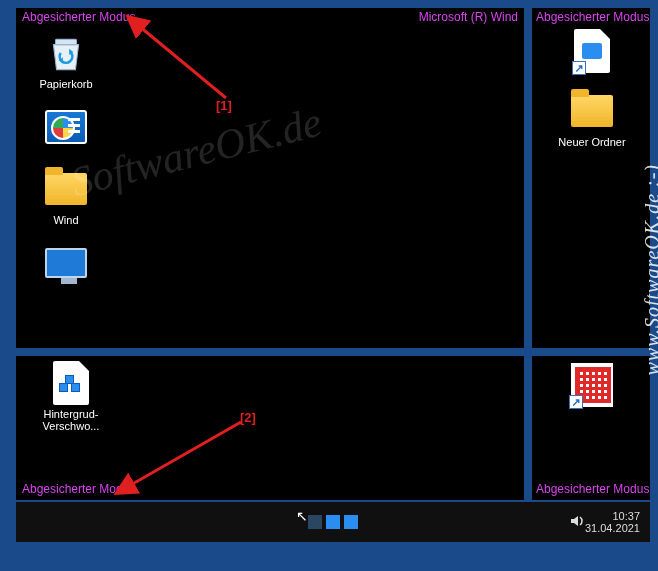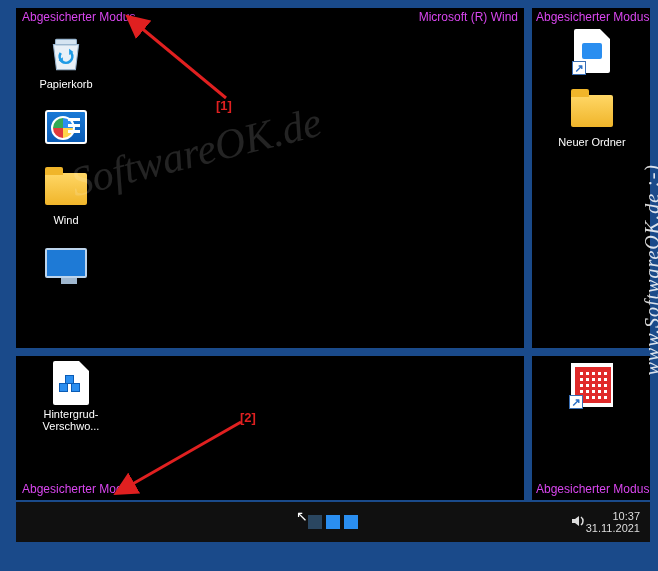--- a/index.html
+++ b/index.html
@@ -357,21 +357,21 @@
     <div class="spacer"></div>
     <div class="tray">
       <div class="speaker-icon">
         <svg viewBox="0 0 16 16">
             <path d="M2 6h3l4-3v10l-4-3H2z" fill="#ddd"></path>
             <path d="M11 4a5 5 0 0 1 0 8" fill="none" stroke="#ddd" stroke-width="1.5"></path>
           </svg>
       </div>
       <div class="clock">
         <span>10:37</span>
-        <span>31.11.2021</span>
+        <span>31.04.2021</span>
       </div>
     </div>
   </div>
 
   <div class="cursor">↖</div>
 
   <div class="watermark">SoftwareOK.de</div>
 
 </div>
 

